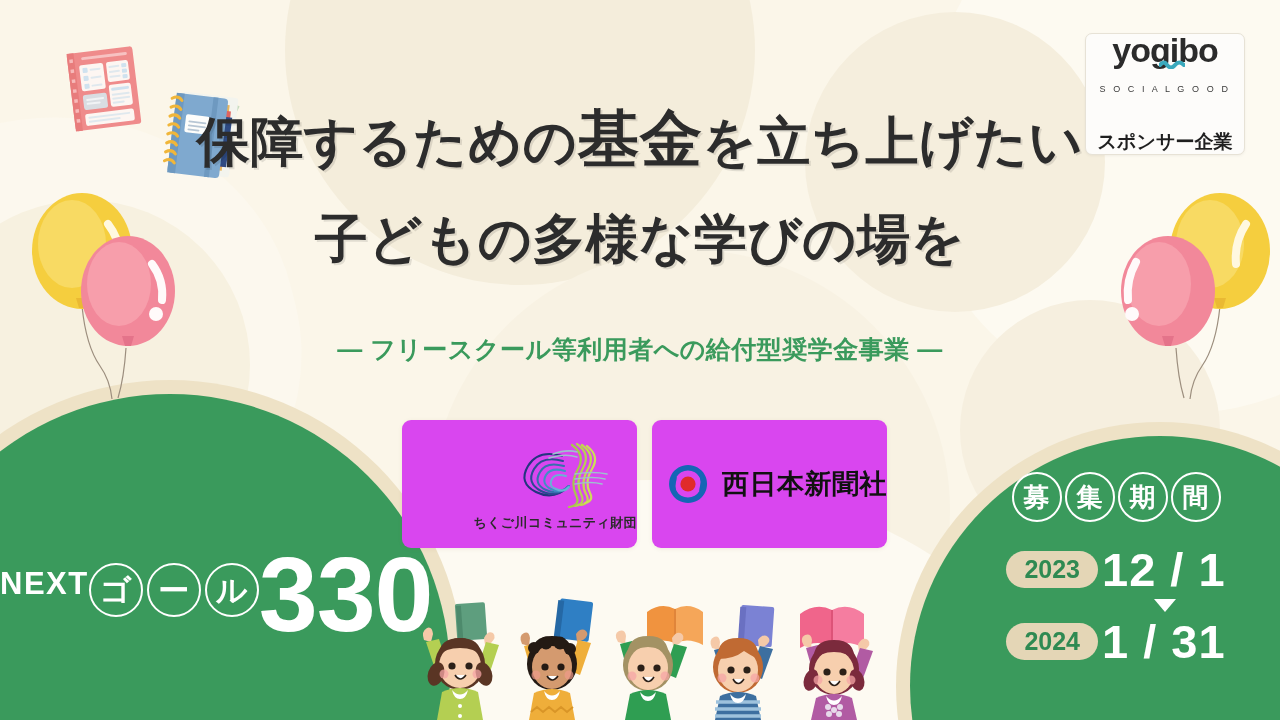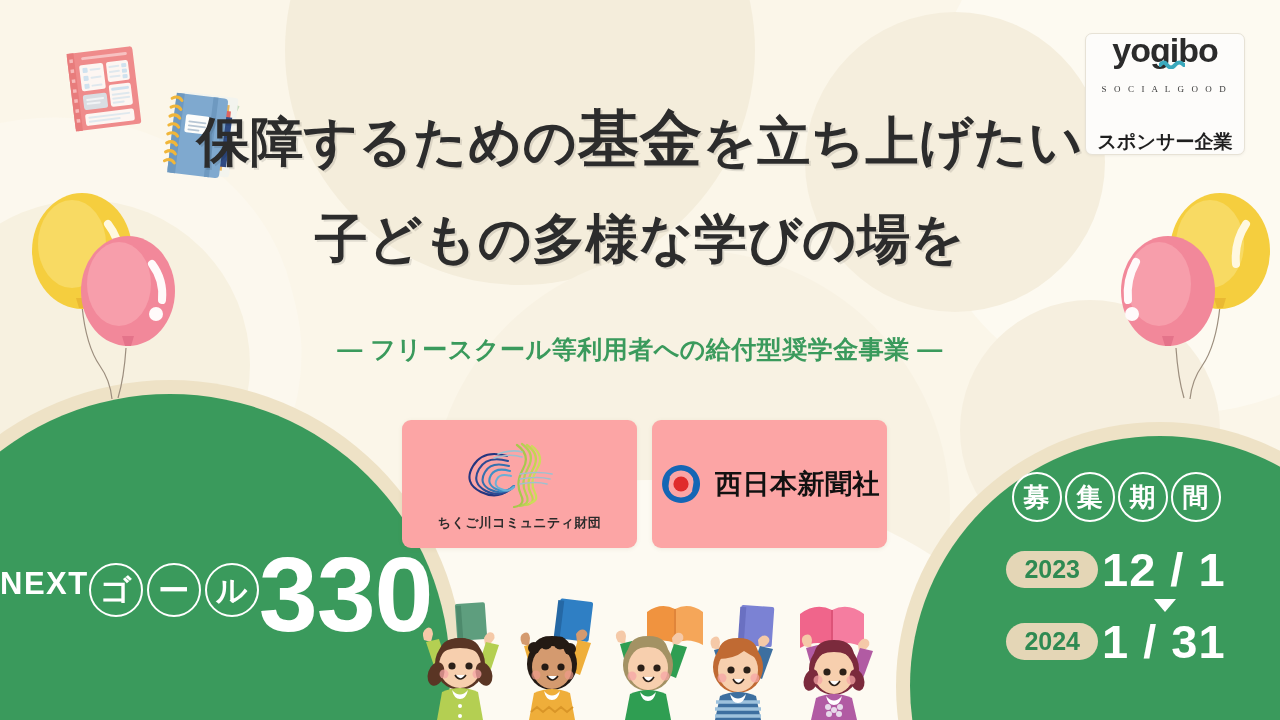--- a/index.html
+++ b/index.html
@@ -155,38 +155,37 @@
     font-size: 34px; font-weight: 800; color: #2b2b2b;
     line-height: 1; letter-spacing: -1px; position: relative;
   }
   .yogibo-squiggle {
     position: absolute; left: 47px; bottom: -2px;
     width: 26px; height: 9px;
   }
   .sg-text {
     font-size: 9px; color: #3a3a3a; letter-spacing: 2.6px;
     font-weight: 500;
-    font-family: Liberation Serif, serif;
   }
   .sponsor-label {
     font-size: 19px; font-weight: 700; color: #1f1f1f;
     margin-top: 18px;
   }
 
   
   .logo-cards {
     position: absolute; left: 402px; top: 420px;
     display: flex; gap: 15px; z-index: 7;
   }
   .logo-card {
     width: 235px; height: 128px;
-    background: #fca5a5;
+    background: #d946ef;
     border-radius: 9px;
     display: flex; flex-direction: column;
-    align-items: center; justify-content: center;
+    align-items: flex-end; justify-content: center;
     box-shadow: 0 1px 4px rgba(120,105,70,0.10);
   }
   .chikugo-caption {
     font-size: 13px; font-weight: 700; color: #2b2b2b;
     letter-spacing: 0.4px; margin-top: 6px;
   }
   .nishinippon-row { display: flex; align-items: center; gap: 12px; }
   .nishinippon-name {
     font-size: 27px; font-weight: 700; color: #111111;
     letter-spacing: 0.5px;

